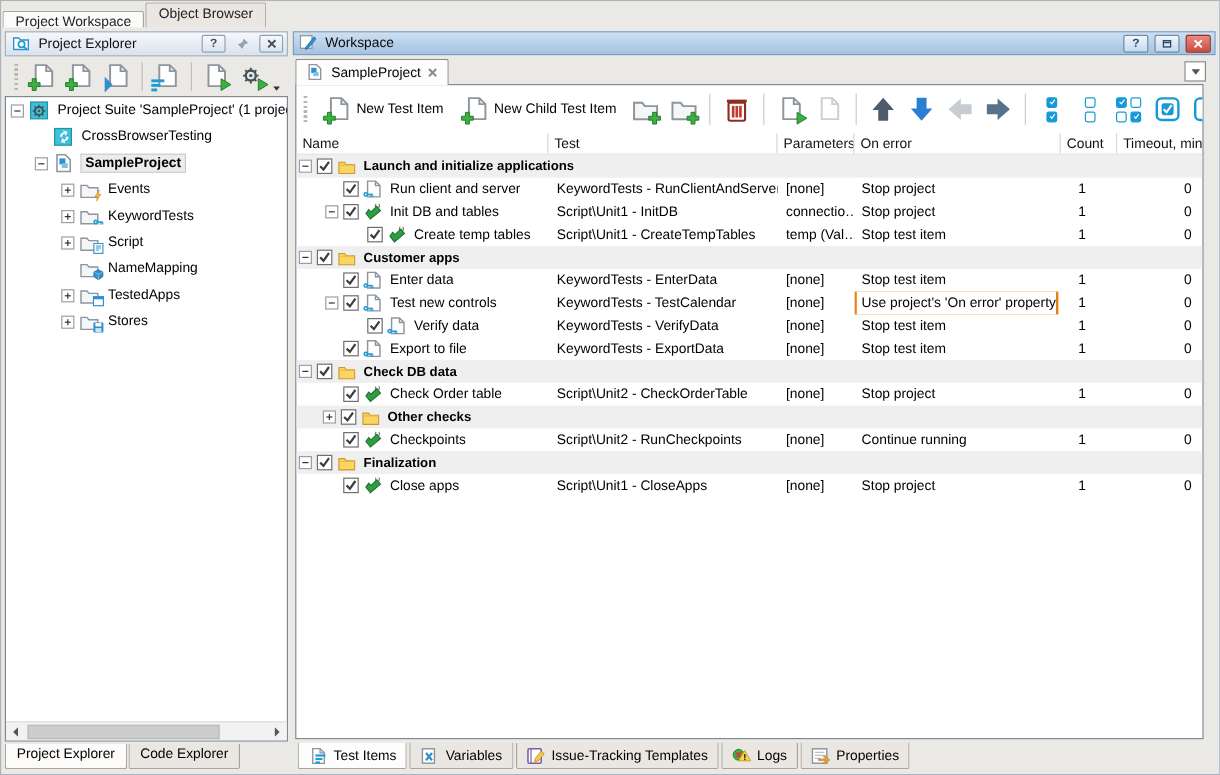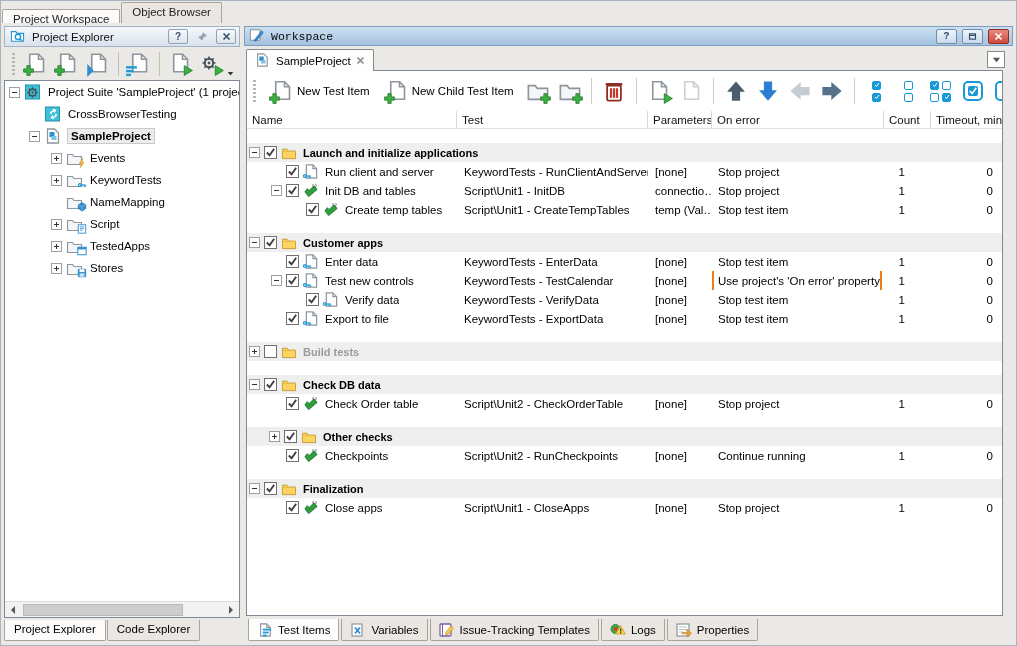--- a/index.html
+++ b/index.html
@@ -43,21 +43,21 @@
   .sbtn { width:16px; height:16px; display:flex; align-items:center; justify-content:center; color:#555; }
   .sbtn svg { width:8px; height:8px; }
   .sthumb { height:12px; background:#cdcdcd; border:1px solid #b9b9b9; width:160px; margin-left:2px; }
   .sspace { flex:1; }
   .lp-tabs { position:absolute; left:0; bottom:0; height:22px; display:flex; align-items:flex-start; }
   .btab { height:21px; padding:3px 9px 0 9px; border:1px solid #a9a49c; border-top:none; background:#eae7e2; font-size:11.5px; border-radius:0 0 2px 2px; margin-right:1px; cursor:default; }
   .btab.active { background:#fcfbfa; }
 
   
   .right-panel { position:absolute; left:243px; top:25px; right:3px; bottom:3px; }
-  .ws-titlebar { height:20px; display:flex; align-items:center; gap:5px; padding:0 3px 0 4px; background:linear-gradient(#cde0f2,#a4c2e0); border:1px solid #7e9ec0;font-family:Liberation Mono, monospace; }
+  .ws-titlebar { height:20px; display:flex; align-items:center; gap:5px; padding:0 3px 0 4px; background:linear-gradient(#cde0f2,#a4c2e0); border:1px solid #7e9ec0; }
   .ws-title { flex:1; font-size:11.5px; color:#0a0a0a; }
   .wbtn { width:21px; height:15px; border:1px solid #6f8eae; border-radius:2px; background:linear-gradient(#f0f6fb,#c9daeb); display:flex; align-items:center; justify-content:center; color:#2d4a68; font-size:10px; font-weight:bold; cursor:default; }
   .wbtn svg { width:9px; height:9px; }
   .wbtn.close { background:linear-gradient(#e98a80,#cf4a3c); border-color:#8f2d22; color:#fff; }
   .ws-tabrow { height:24px; display:flex; align-items:flex-end; padding-left:2px; position:relative; }
   .dtab { height:22px; display:flex; align-items:center; gap:5px; padding:0 8px; border:1px solid #8a8a8a; border-bottom:none; background:#fdfdfd; border-radius:2px 2px 0 0; position:relative; z-index:2; margin-bottom:-1px; cursor:default; }
   .dtab .dlabel { font-size:11.5px; }
   .dtab svg.x { width:9px; height:9px; color:#8a8a8a; }
   .ws-drop { position:absolute; right:8px; bottom:2px; width:18px; height:17px; border:1px solid #8a8a8a; background:#fff; display:flex; align-items:center; justify-content:center; color:#555; }
   .ws-drop svg { width:9px; height:9px; }
@@ -87,21 +87,21 @@
   .bigbx { width:20px; height:20px; border:2px solid #1899d6; border-radius:5px; background:#fff; position:relative; }
   .bigbx .inner { position:absolute; inset:3px; border-radius:2px; }
   .bigbx.on .inner { background:#1899d6; }
   .bigbx.on svg { position:absolute; inset:0; width:10px; height:10px; margin:auto; color:#fff; }
 
   
   .thead { height:18px; display:grid; grid-template-columns:210px 191px 64px 172px 47px 1fr; border-bottom:1px solid #e2e2e2; }
   .thead > div { display:flex; align-items:center; padding-left:5px; border-right:1px solid #d8d8d8; font-size:11.5px; color:#111; overflow:hidden; white-space:nowrap; }
   .thead > div:last-child { border-right:none; }
   .trow { height:19px; display:grid; grid-template-columns:210px 191px 64px 172px 47px 1fr; align-items:center; }
-  .trow.g { display:flex; background:#efefef;margin-top:14px; }
+  .trow.g { display:flex; background:#efefef; }
   .c { height:19px; display:flex; align-items:center; overflow:hidden; white-space:nowrap; font-size:11.5px; }
   .c.name { padding-left:2px; }
   .c.t,.c.p { padding-left:7px; }
   .c.e { padding-left:6px; position:relative; }
   .c.n1 { justify-content:flex-end; padding-right:26px; }
   .c.n2 { justify-content:flex-end; padding-right:9px; }
   .cb { flex:none; width:13px; height:13px; border:1px solid #6f6f6f; background:#fff; margin-right:4px; display:flex; align-items:center; justify-content:center; }
   .cb svg { width:11px; height:11px; color:#3d3d3d; }
   .cb.off svg { visibility:hidden; }
   .ric { flex:none; width:18px; height:16px; position:relative; margin-right:4px; }
@@ -410,43 +410,43 @@
               <use href="#s-folder-g"></use>
             </svg>
             <svg class="bdg" viewBox="0 0 16 16">
               <use href="#s-key"></use>
             </svg>
           </span>
         <span class="tlabel">KeywordTests</span>
       </div>
       <div class="trow-l">
         <span class="ind" style="width:46px"></span>
+          <span class="exp p"></span>
+        <span class="nico">
+            <svg viewBox="0 0 16 16">
+              <use href="#s-folder-g"></use>
+            </svg>
+            <svg class="bdg" viewBox="0 0 12 12">
+              <use href="#s-pagesm"></use>
+            </svg>
+          </span>
+        <span class="tlabel">Script</span>
+      </div>
+      <div class="trow-l">
+        <span class="ind" style="width:46px"></span>
           <span class="exp n"></span>
         <span class="nico">
             <svg viewBox="0 0 16 16">
               <use href="#s-folder-g"></use>
             </svg>
             <svg class="bdg" viewBox="0 0 12 12">
               <use href="#s-cube"></use>
             </svg>
           </span>
         <span class="tlabel">NameMapping</span>
-      </div>
-      <div class="trow-l">
-        <span class="ind" style="width:46px"></span>
-          <span class="exp p"></span>
-        <span class="nico">
-            <svg viewBox="0 0 16 16">
-              <use href="#s-folder-g"></use>
-            </svg>
-            <svg class="bdg" viewBox="0 0 12 12">
-              <use href="#s-pagesm"></use>
-            </svg>
-          </span>
-        <span class="tlabel">Script</span>
       </div>
       <div class="trow-l">
         <span class="ind" style="width:46px"></span>
           <span class="exp p"></span>
         <span class="nico">
             <svg viewBox="0 0 16 16">
               <use href="#s-folder-g"></use>
             </svg>
             <svg class="bdg" viewBox="0 0 12 12">
               <use href="#s-win"></use>
@@ -902,35 +902,20 @@
           </div>
         <div class="c t">KeywordTests - ExportData</div>
         <div class="c p">[none]</div>
         <div class="c e">
             <span>Stop test item</span>
           </div>
         <div class="c n1">1</div>
         <div class="c n2">0</div>
       </div>
 
-      <div class="trow g off">
-        <span class="i0"></span>
-          <span class="exp p"></span>
-        <span class="cb off">
-            <svg viewBox="0 0 12 12">
-              <use href="#s-check"></use>
-            </svg>
-          </span>
-        <span class="ric">
-            <svg viewBox="0 0 16 16">
-              <use href="#s-folder"></use>
-            </svg>
-          </span>
-        <span class="lbl">Build tests</span>
-      </div>
 
       <div class="trow g">
         <span class="i0"></span>
           <span class="exp"></span>
         <span class="cb">
             <svg viewBox="0 0 12 12">
               <use href="#s-check"></use>
             </svg>
           </span>
         <span class="ric">

